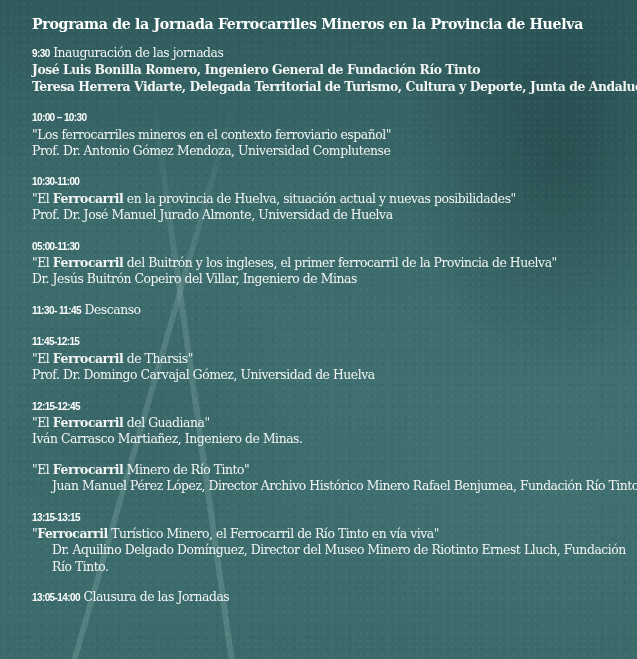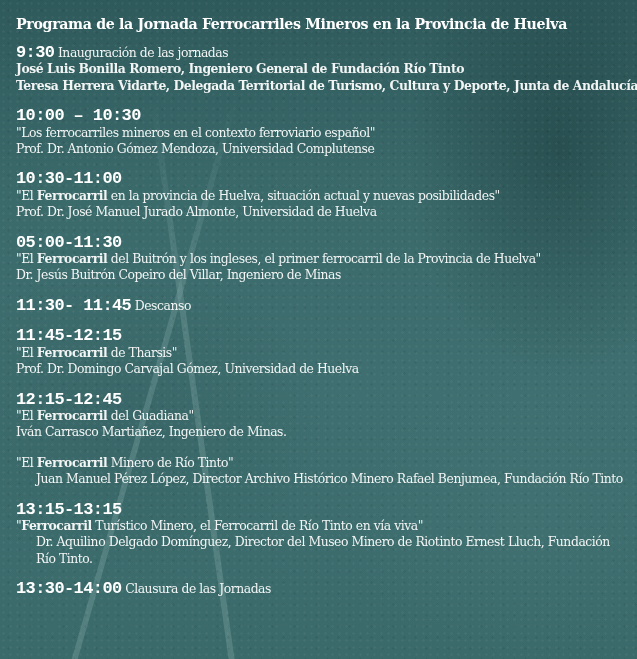--- a/index.html
+++ b/index.html
@@ -27,43 +27,43 @@
   .speckle {
     position: absolute; inset: 0;
     background-image:
       radial-gradient(rgba(255,255,255,0.05) 1px, transparent 1.5px),
       radial-gradient(rgba(0,0,0,0.08) 1px, transparent 1.5px);
     background-size: 7px 7px, 11px 11px;
     background-position: 0 0, 3px 5px;
     opacity: 0.8;
   }
   .content {
-    position: absolute; left: 16px; top: 15px; right: 10px;
+    position: absolute; left: 32px; top: 15px; right: 10px;
   }
   .title {
     font-family: "DejaVu Serif", serif;
     font-weight: bold;
     font-size: 14.2px;
     letter-spacing: -0.35px;
     margin: 0 0 12px 0;
     line-height: 18px;
     color: #ffffff;
   }
   .block { margin-bottom: 14px; }
   .line {
     font-size: 12.4px;
     line-height: 16.4px;
     letter-spacing: -0.45px;
     white-space: nowrap;
   }
   .line.wrap { white-space: normal; width: 590px; margin-left: 20px; }
   .time {
-    font-family: Liberation Mono, monospace;
+    font-family: Liberation Sans, sans-serif;
     font-weight: bold;
-    font-size: 17px;
+    font-size: 10px;
     letter-spacing: -0.6px;
     color: #ffffff;
   }
   .bold { font-weight: bold; }
   .b-serif { font-weight: bold; font-family: "DejaVu Serif", serif; }
 </style>
 </head>
 <body>
 
 <div class="page">
@@ -126,18 +126,18 @@
     </div>
 
     <div class="block">
       <div class="line"><span class="time">13:15-13:15</span></div>
       <div class="line"><span>"</span><span class="b-serif">Ferrocarril</span><span> Turístico Minero, el Ferrocarril de Río Tinto en vía viva"</span></div>
       <div class="line wrap">Dr. Aquilino Delgado Domínguez, Director del Museo Minero de Riotinto Ernest Lluch, Fundación Río Tinto.</div>
     </div>
 
     <div class="block">
       <div class="line">
-        <span class="time">13:30-14:00</span>
+        <span class="time">13:05-14:00</span>
         <span>Clausura de las Jornadas</span>
       </div>
     </div>
   </div>
 </div>
 
 </body></html>

